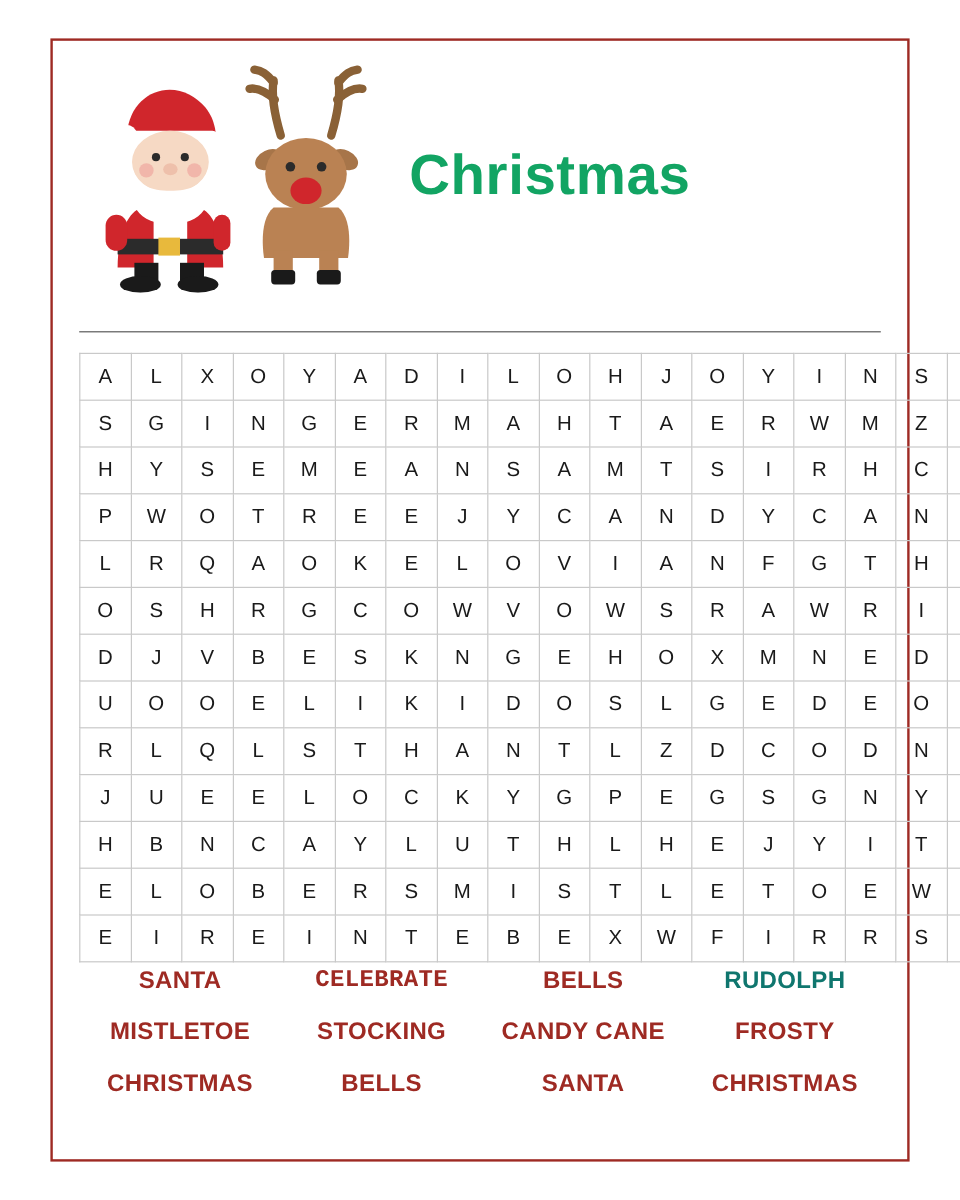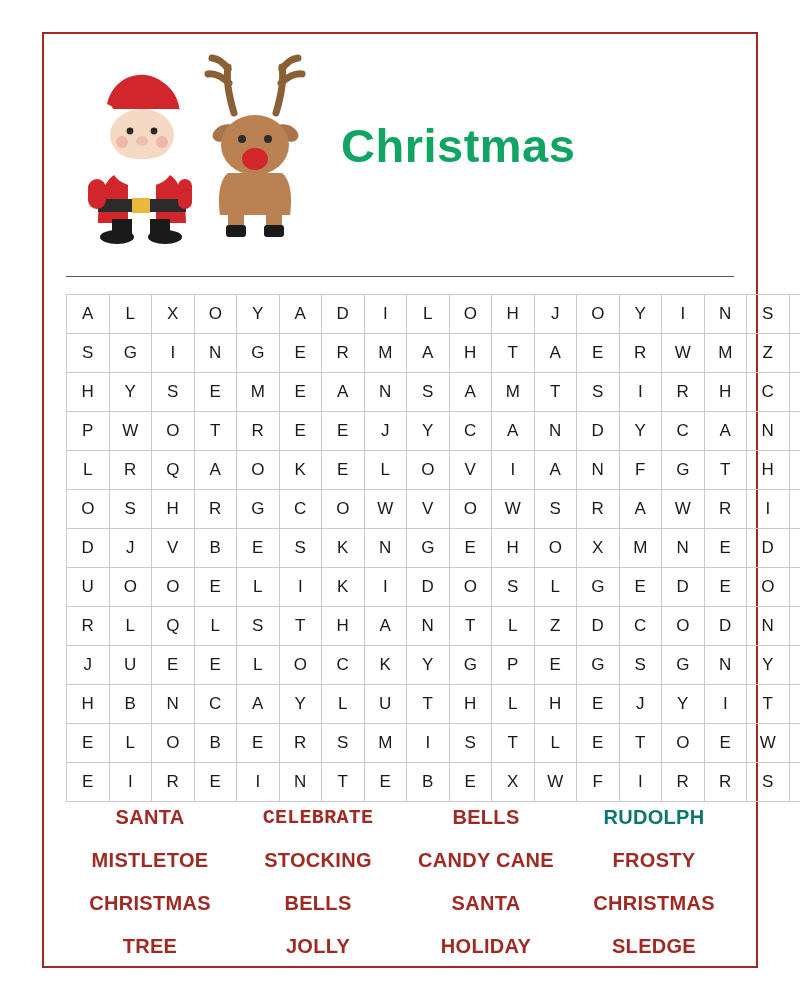--- a/index.html
+++ b/index.html
@@ -463,24 +463,18 @@
               <td style="color: rgb(158, 42, 35);">STOCKING</td>
               <td style="color: rgb(158, 42, 35);">CANDY CANE</td>
               <td style="color: rgb(158, 42, 35);">FROSTY</td>
             </tr>
             <tr>
               <td style="color: rgb(158, 42, 35);">CHRISTMAS</td>
               <td style="color: rgb(158, 42, 35);">BELLS</td>
               <td style="color: rgb(158, 42, 35);">SANTA</td>
               <td style="color: rgb(158, 42, 35);">CHRISTMAS</td>
             </tr>
-            <tr>
-              <td style="color: rgb(158, 42, 35);">TREE</td>
-              <td style="color: rgb(158, 42, 35);">JOLLY</td>
-              <td style="color: rgb(158, 42, 35);">HOLIDAY</td>
-              <td style="color: rgb(158, 42, 35);">SLEDGE</td>
-            </tr>
           </tbody>
       </table>
     </div>
 
   </div>
 </div>
 
 </body></html>

